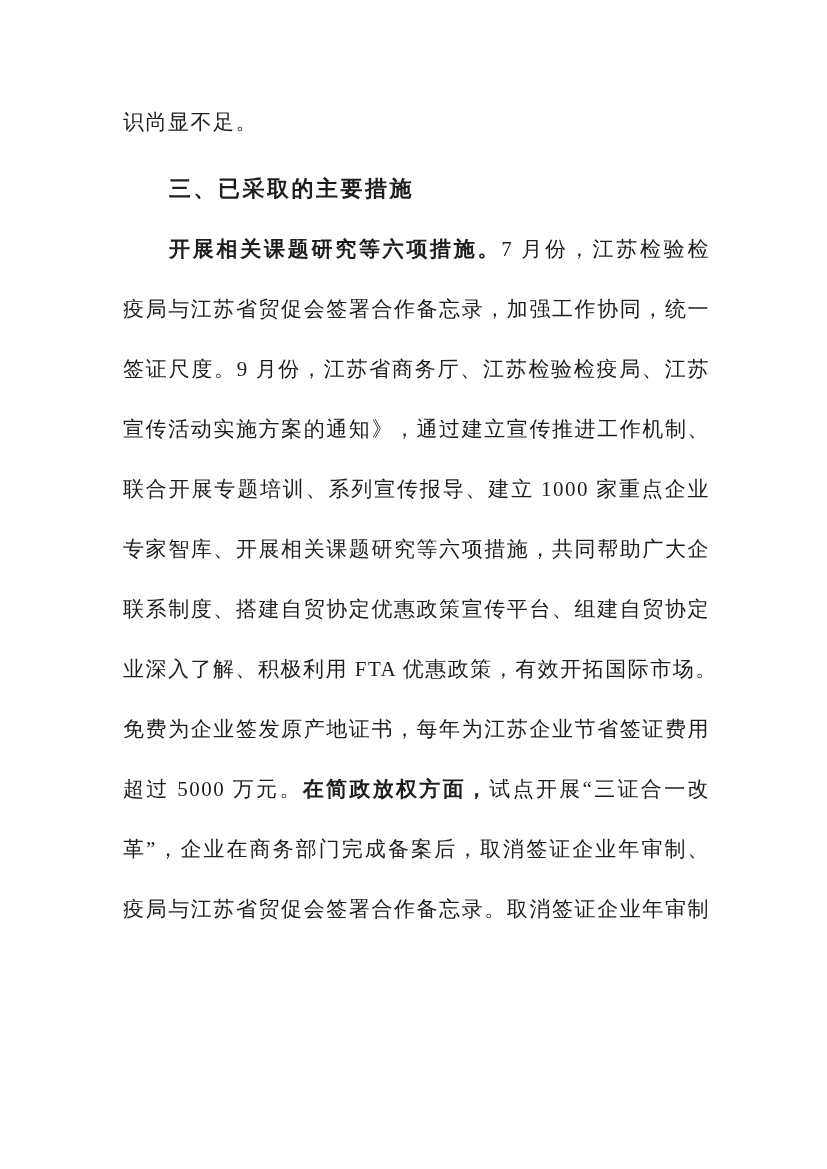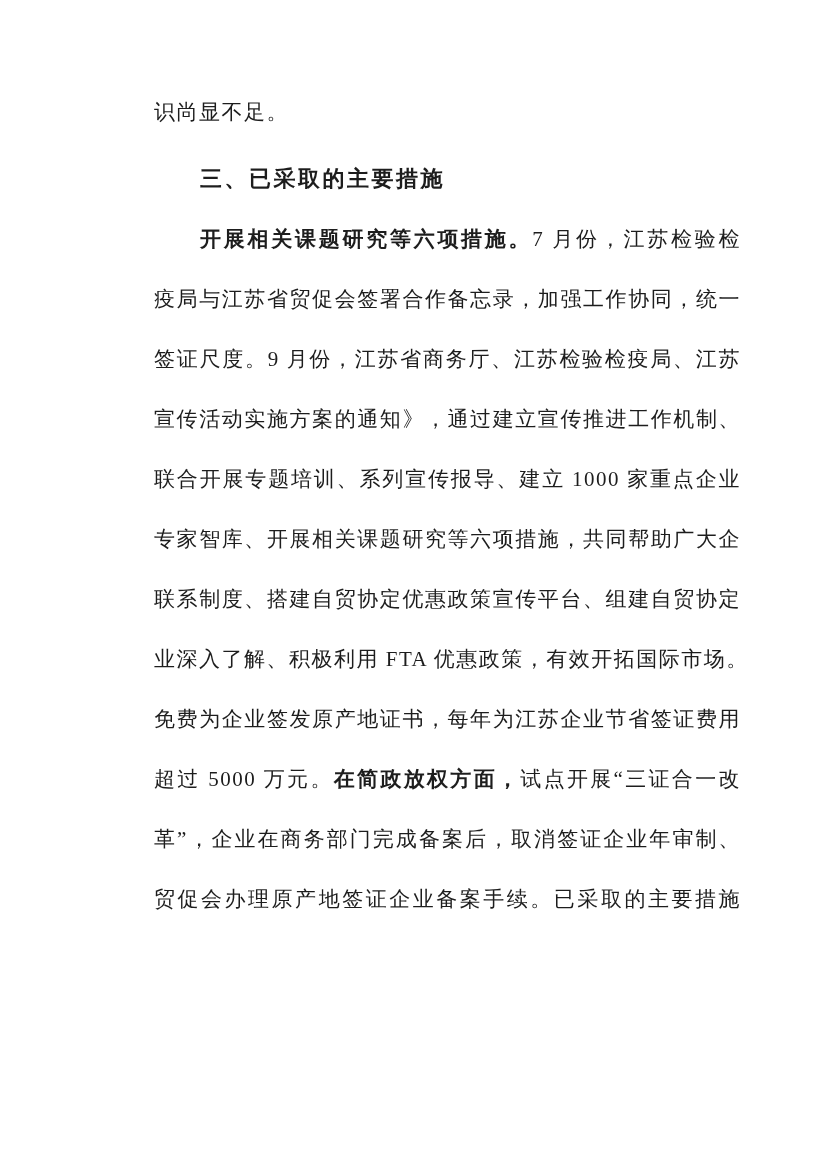--- a/index.html
+++ b/index.html
@@ -10,23 +10,22 @@
   .page {
     position: relative;
     width: 827px;
     height: 1169px;
     background: #ffffff;
     overflow: hidden;
   }
   .content {
     position: absolute;
     left: 123px;
-    top: 82px;
+    top: 92px;
     width: 587px;
-    margin-left: 31px;
   }
   .line {
     height: 60px;
     line-height: 60px;
     font-family: "Liberation Serif", "DejaVu Serif", serif;
     font-size: 21px;
     letter-spacing: 1.5px;
     color: #1d1d1d;
     text-align: left;
     overflow: visible;
@@ -65,15 +64,15 @@
       <div class="line fill"><span class="seg">疫局与江苏省贸促会签署合作备忘录，加强工作协同，统一</span></div>
       <div class="line fill"><span class="seg">签证尺度。9 月份，江苏省商务厅、江苏检验检疫局、江苏</span></div>
       <div class="line fill"><span class="seg">宣传活动实施方案的通知》，通过建立宣传推进工作机制、</span></div>
       <div class="line fill"><span class="seg">联合开展专题培训、系列宣传报导、建立 1000 家重点企业</span></div>
       <div class="line fill"><span class="seg">专家智库、开展相关课题研究等六项措施，共同帮助广大企</span></div>
       <div class="line fill"><span class="seg">联系制度、搭建自贸协定优惠政策宣传平台、组建自贸协定</span></div>
       <div class="line fill"><span class="seg">业深入了解、积极利用 FTA 优惠政策，有效开拓国际市场。</span></div>
       <div class="line fill"><span class="seg">免费为企业签发原产地证书，每年为江苏企业节省签证费用</span></div>
       <div class="line fill"><span class="seg">超过 5000 万元。</span><span class="seg bold">在简政放权方面，</span><span class="seg">试点开展“三证合一改</span></div>
       <div class="line fill"><span class="seg">革”，企业在商务部门完成备案后，取消签证企业年审制、</span></div>
-      <div class="line fill"><span class="seg">贸促会办理原产地签证企业备案手续。已采取的主要措施</span></div>
+      <div class="line fill"><span class="seg">疫局与江苏省贸促会签署合作备忘录。取消签证企业年审制</span></div>
     </div>
 </div>
 
 </body></html>

